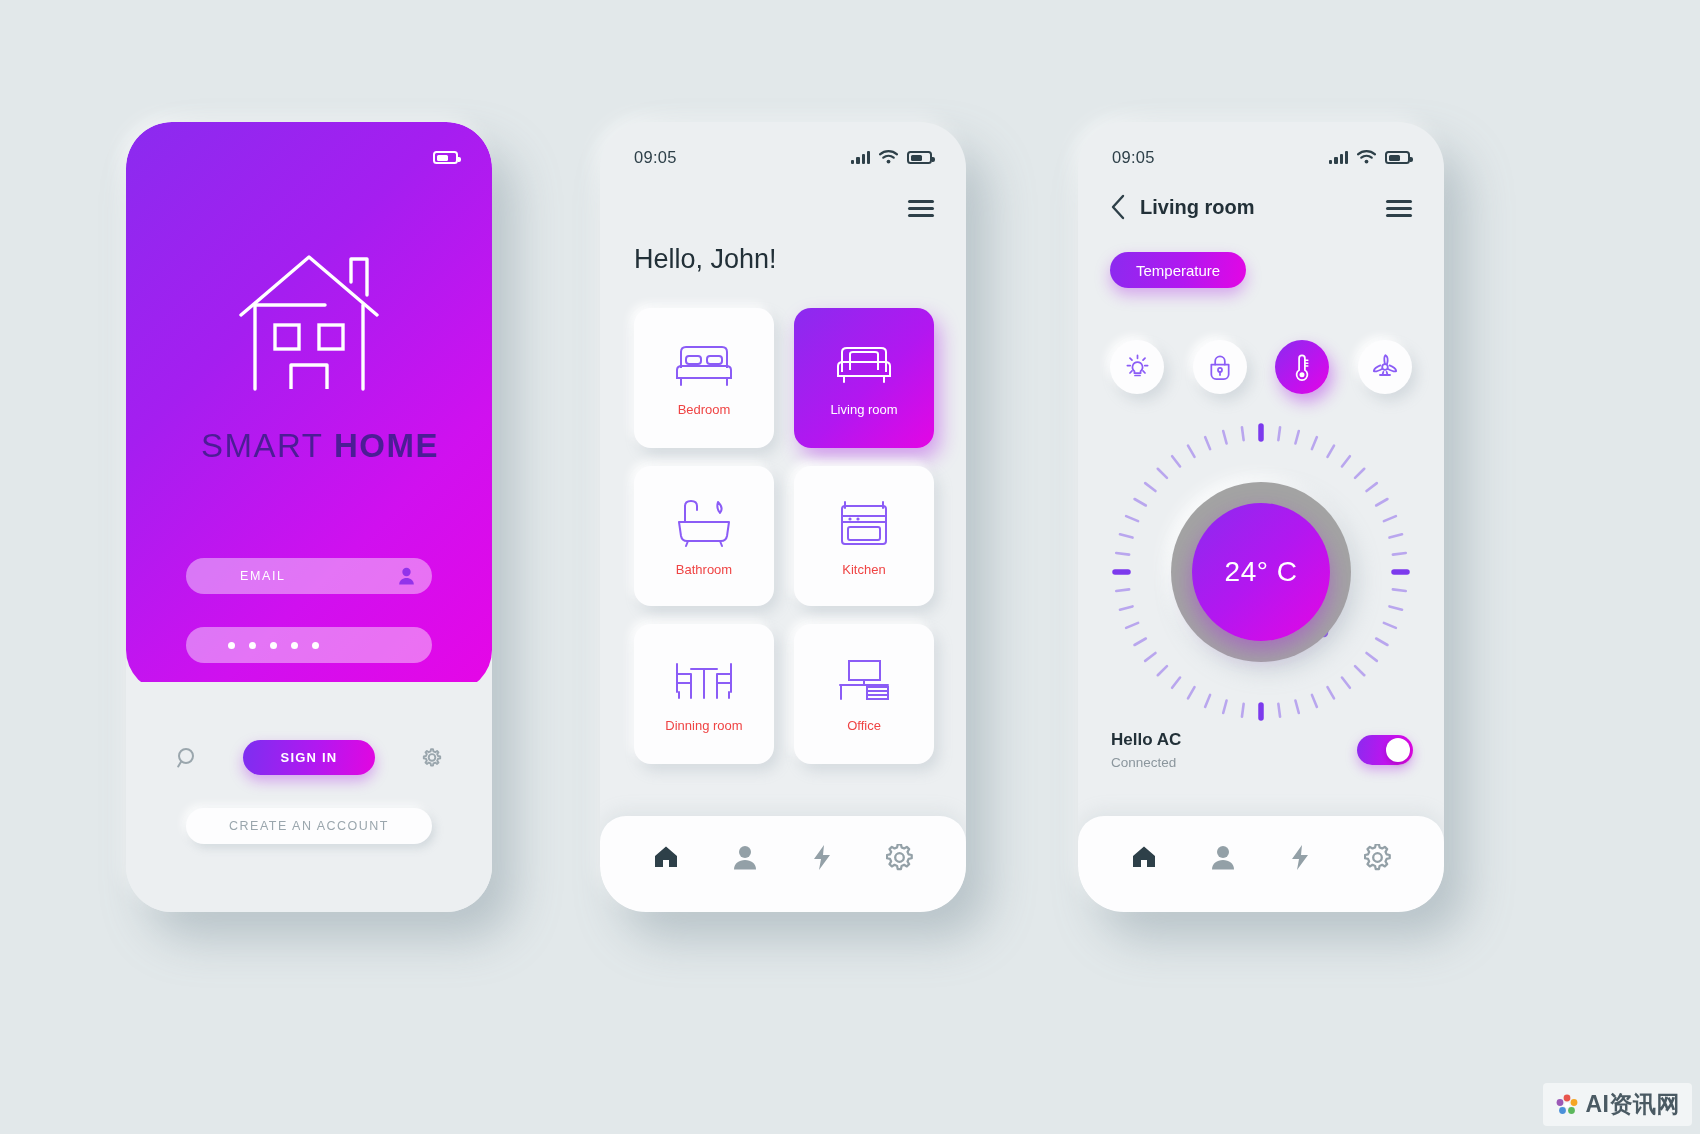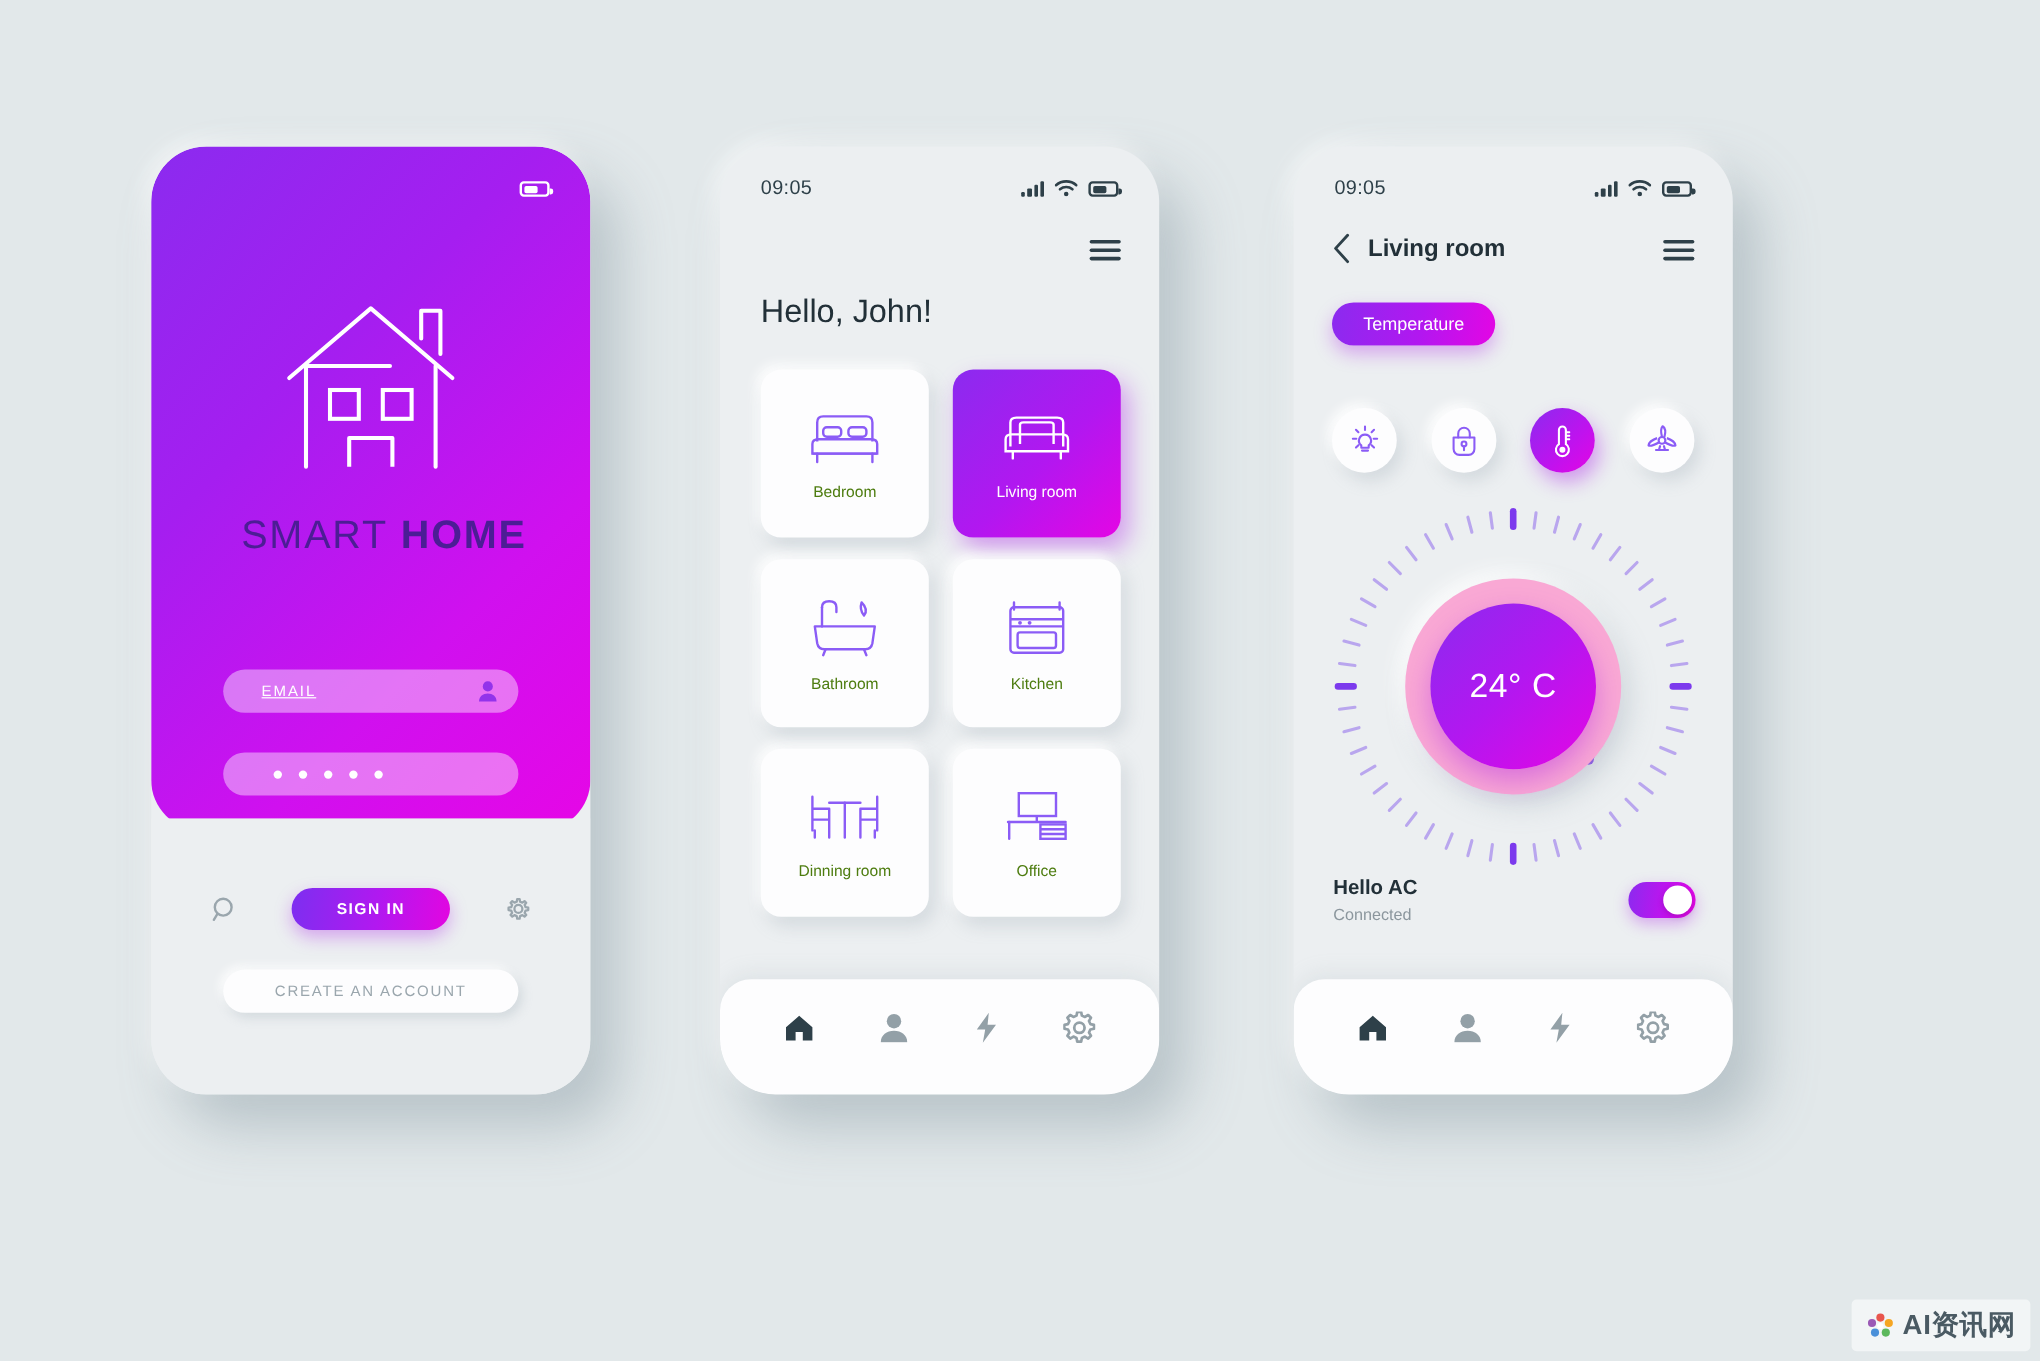--- a/index.html
+++ b/index.html
@@ -73,22 +73,21 @@
   .brand .w2 { font-weight: 700; }
   .field {
     position: absolute; left: 60px; width: 246px; height: 36px;
     border-radius: 18px; background: rgba(255,255,255,.42);
     display: flex; align-items: center;
   }
   .field.email { top: 436px; }
   .field.pass  { top: 505px; }
   .field .ftext {
     color: #fff; font-size: 12.5px; letter-spacing: 1.6px;
-    margin-left: 32px;
-    text-decoration: underline;
+    margin-left: 54px;
   }
   .field .uicon { position: absolute; right: 17px; top: 9px; }
   .dots { display: flex; gap: 14px; margin-left: 42px; }
   .dots i { width: 7px; height: 7px; border-radius: 50%; background: #fff; display: block; }
 
   .signin-row {
     position: absolute; top: 618px; left: 0; width: 100%;
     display: flex; align-items: center; justify-content: center; gap: 44px;
   }
   .signin-btn {
@@ -126,21 +125,21 @@
     width: 300px;
     display: grid; grid-template-columns: 140px 140px;
     gap: 18px 20px;
   }
   .room {
     height: 140px; border-radius: 17px; background: #fdfdfe;
     display: flex; flex-direction: column; align-items: center;
     justify-content: center; gap: 14px; cursor: pointer;
     box-shadow: 5px 7px 14px rgba(150,165,175,.28), -4px -4px 10px rgba(255,255,255,.92);
   }
-  .room .rlabel { font-size: 13px; color: #4d7c0f; }
+  .room .rlabel { font-size: 13px; color: #ef4444; }
   .room.active {
     background: linear-gradient(135deg, #8b2bef 0%, #b217f0 55%, #e406e4 100%);
     box-shadow: 6px 10px 20px rgba(170,30,230,.40);
   }
   .room.active .rlabel { color: #fff; }
 
   .navbar {
     position: absolute; left: 0; bottom: 0; width: 366px; height: 96px;
     background: #fdfdfe; border-radius: 26px 26px 46px 46px;
     display: flex; align-items: center; justify-content: space-around;
@@ -173,21 +172,21 @@
     display: flex; align-items: center; justify-content: center;
     box-shadow: 5px 7px 13px rgba(150,165,175,.28), -4px -4px 9px rgba(255,255,255,.92);
   }
   .mode.on {
     background: linear-gradient(135deg, #8b2bef 0%, #c012ee 60%, #e406e4 100%);
     box-shadow: 4px 8px 16px rgba(170,30,230,.42);
   }
   .dial { position: absolute; left: 33px; top: 300px; width: 300px; height: 300px; }
   .dial-inner {
     position: absolute; left: 50%; top: 50%; transform: translate(-50%,-50%);
-    width: 180px; height: 180px; border-radius: 50%; background: #f9a8d4;
+    width: 180px; height: 180px; border-radius: 50%; background: #a3a3a3;
     box-shadow: 7px 9px 22px rgba(150,165,175,.34), -6px -6px 16px rgba(255,255,255,.95);
   }
   .dial-core {
     position: absolute; left: 50%; top: 50%; transform: translate(-50%,-50%);
     width: 138px; height: 138px; border-radius: 50%;
     background: linear-gradient(135deg, #8b2bef 0%, #b317f0 50%, #e406e4 100%);
     display: flex; align-items: center; justify-content: center;
     color: #fff; font-size: 28px; letter-spacing: .5px;
     box-shadow: 0 10px 22px rgba(170,30,230,.40);
     cursor: pointer;

